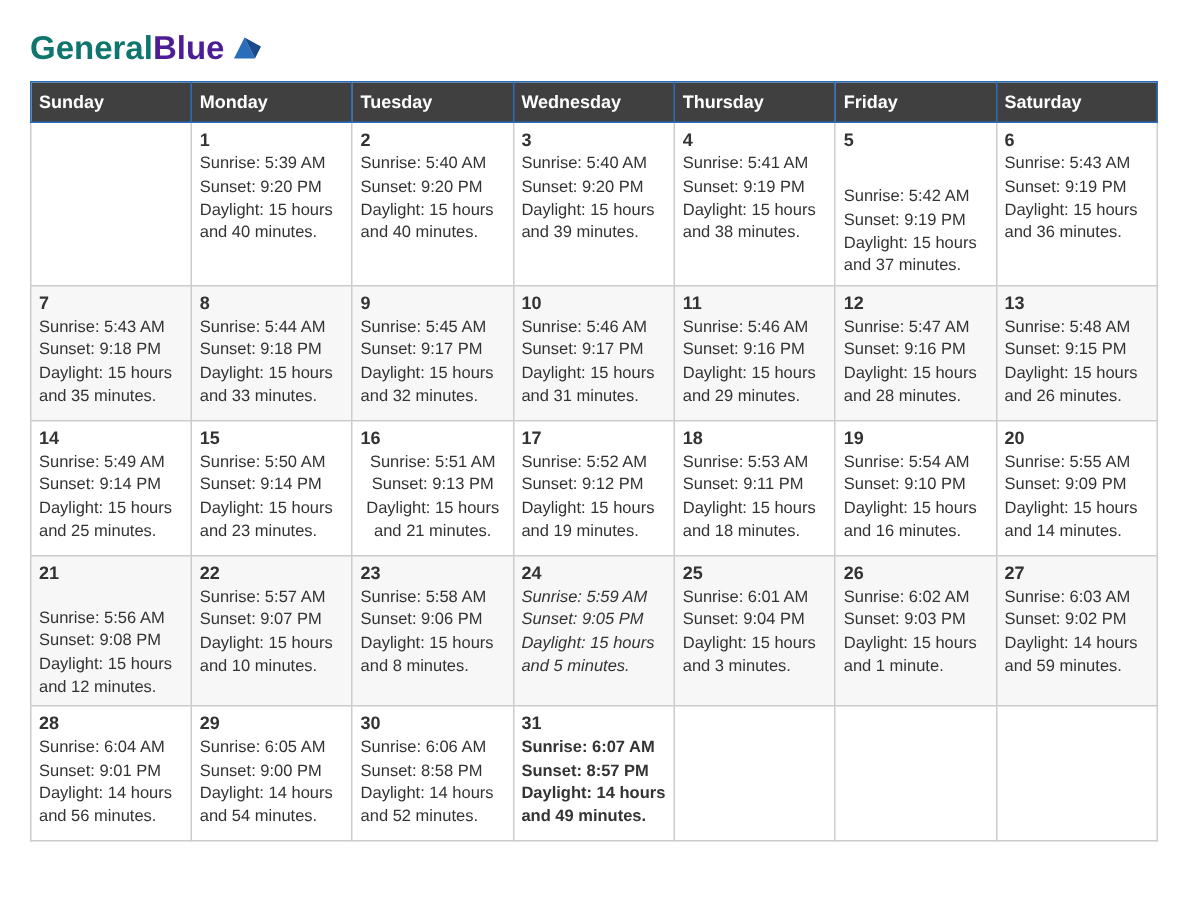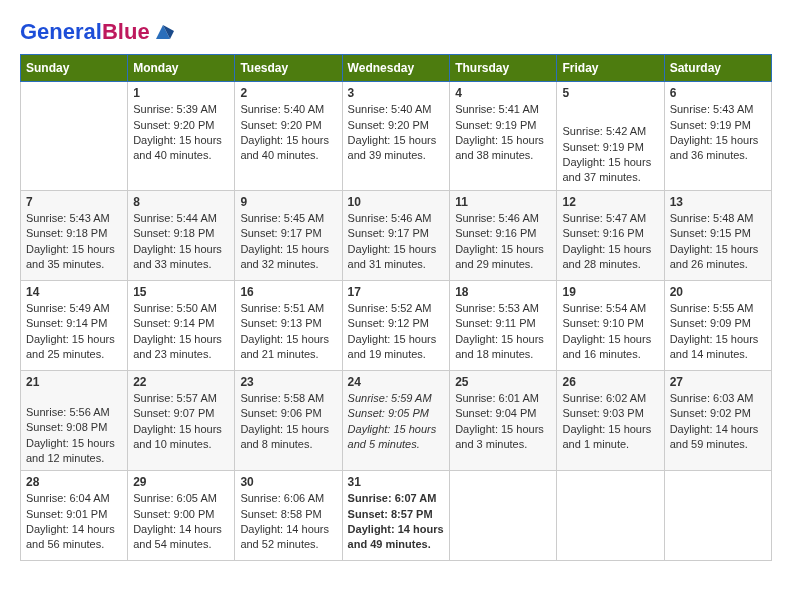--- a/index.html
+++ b/index.html
@@ -20,42 +20,42 @@
       display: flex;
       flex-direction: column;
       align-items: flex-start;
     }
     .logo-text {
       font-size: 22px;
       font-weight: bold;
       color: #333;
       line-height: 1.1;
     }
-    .logo-text span.general { color: #1d4ed8; }
-    .logo-text span.blue { color: #be185d; }
+    .logo-text span.general { color: #0f766e; }
+    .logo-text span.blue { color: #4c1d95; }
     .title-block {
       text-align: right;
     }
     .month-title {
       font-size: 42px;
       font-weight: bold;
       color: #333;
       line-height: 1.1;
     }
     .location {
       font-size: 15px;
       color: #555;
     }
     table {
       width: 100%;
       border-collapse: collapse;
       font-size: 10px;
     }
     thead tr th {
-      background-color: #4d7c0f;
+      background-color: #404040;
       color: #fff;
       text-align: left;
       padding: 6px 5px;
       font-size: 12px;
       font-weight: bold;
       border: 1px solid #2a6ebb;
     }
     tbody tr td {
       vertical-align: top;
       border: 1px solid #ccc;
@@ -225,21 +225,21 @@
         </td>
         <td>
           <div class="day-number">15</div>
           <div class="day-info" style="white-space: pre-line;">Sunrise: 5:50 AM
 Sunset: 9:14 PM
 Daylight: 15 hours
 and 23 minutes.</div>
         </td>
         <td>
           <div class="day-number">16</div>
-          <div class="day-info" style="white-space: pre-line;">Sunrise: 5:51 AM
+          <div class="day-info" style="white-space: pre-line; text-align: center;">Sunrise: 5:51 AM
 Sunset: 9:13 PM
 Daylight: 15 hours
 and 21 minutes.</div>
         </td>
         <td>
           <div class="day-number">17</div>
           <div class="day-info" style="white-space: pre-line;">Sunrise: 5:52 AM
 Sunset: 9:12 PM
 Daylight: 15 hours
 and 19 minutes.</div>

